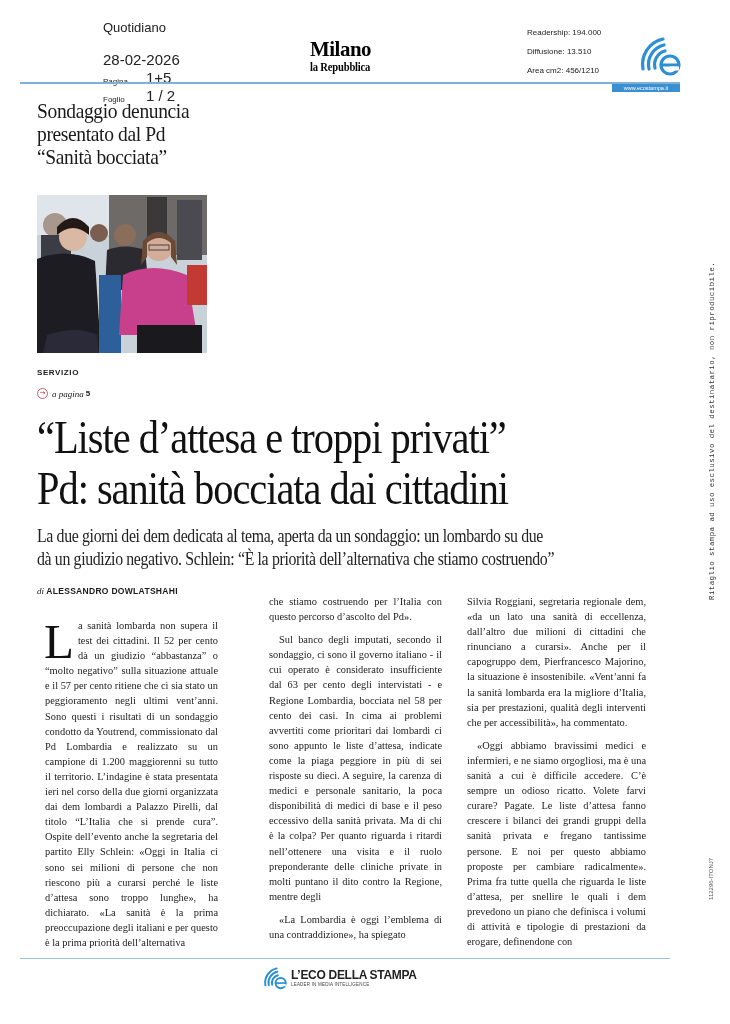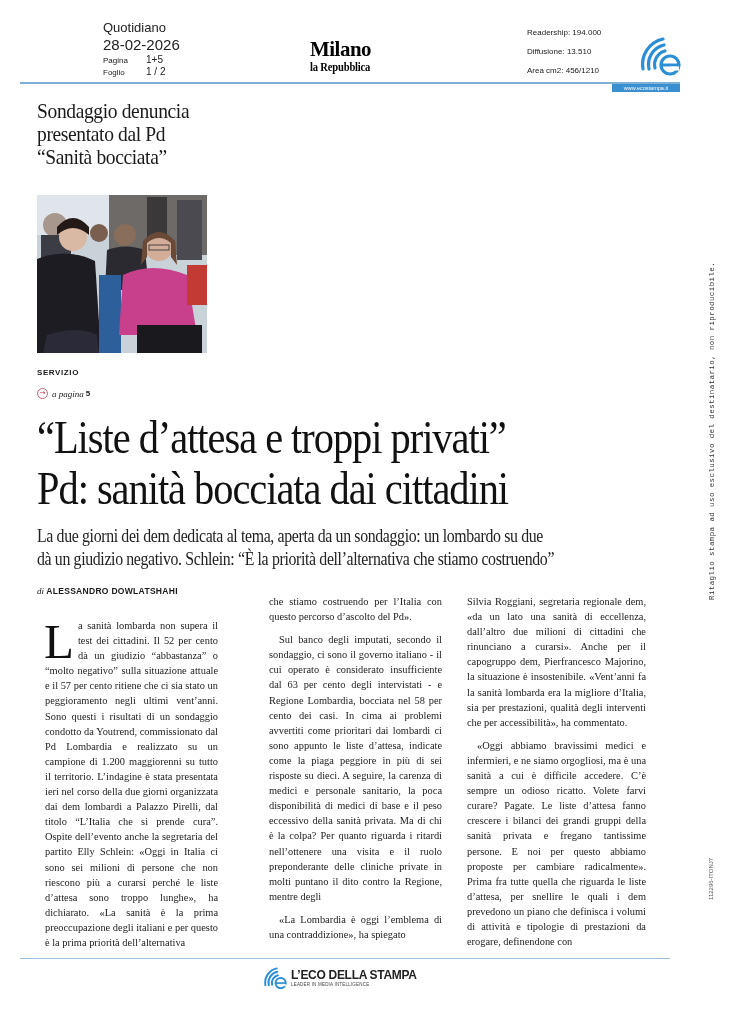--- a/index.html
+++ b/index.html
@@ -2,24 +2,24 @@
 <html><head>
 <meta charset="utf-8">
 <style>
   * { box-sizing: border-box; margin: 0; padding: 0; }
   html, body { width: 730px; height: 1024px; background: #ffffff; overflow: hidden; }
   body { position: relative; font-family: "Liberation Serif", serif; color: #1a1a1a; }
 
   
   .hdr-left { position: absolute; left: 103px; top: 20px; font-family: "Liberation Sans", sans-serif; color: #222; }
   .hdr-left .lbl { font-size: 13px; }
-  .hdr-left .date { font-size: 15px; line-height: 16px; margin-top: 2px; }
+  .hdr-left .date { font-size: 15px; line-height: 16px; margin-top: 17px; }
   .hdr-left .row { display: flex; align-items: flex-end; margin-top: 1px; }
   .hdr-left .row .k { font-size: 8px; width: 43px; }
-  .hdr-left .row .v { font-size: 10px; }
+  .hdr-left .row .v { font-size: 15px; }
 
   .masthead { position: absolute; left: 310px; top: 38px; text-align: left; font-family: "Liberation Serif", serif; color: #000000; }
   .masthead .city { font-size: 22px; font-weight: bold; letter-spacing: -0.5px; line-height: 22px; transform: scaleX(0.95); transform-origin: left; }
   .masthead .paper { font-size: 11.5px; font-weight: bold; letter-spacing: -0.2px; margin-top: 1px; transform: scaleX(0.92); transform-origin: left; }
 
   .hdr-right { position: absolute; left: 527px; top: 28px; font-family: "Liberation Sans", sans-serif; font-size: 8px; color: #222; }
   .hdr-right div { height: 19px; }
   .eco-logo { position: absolute; left: 637px; top: 33px; width: 46px; height: 46px; }
   .eco-url { position: absolute; left: 612px; top: 84px; width: 68px; height: 8px; background: #3a8fd0; color: #fff; font-family: "Liberation Sans", sans-serif; font-size: 5.5px; line-height: 8px; text-align: center; }
 

